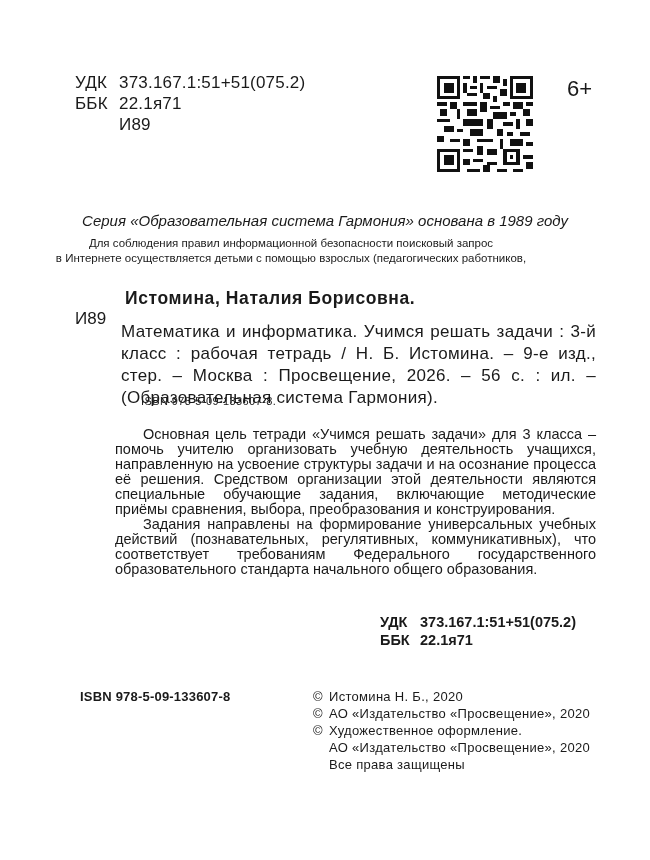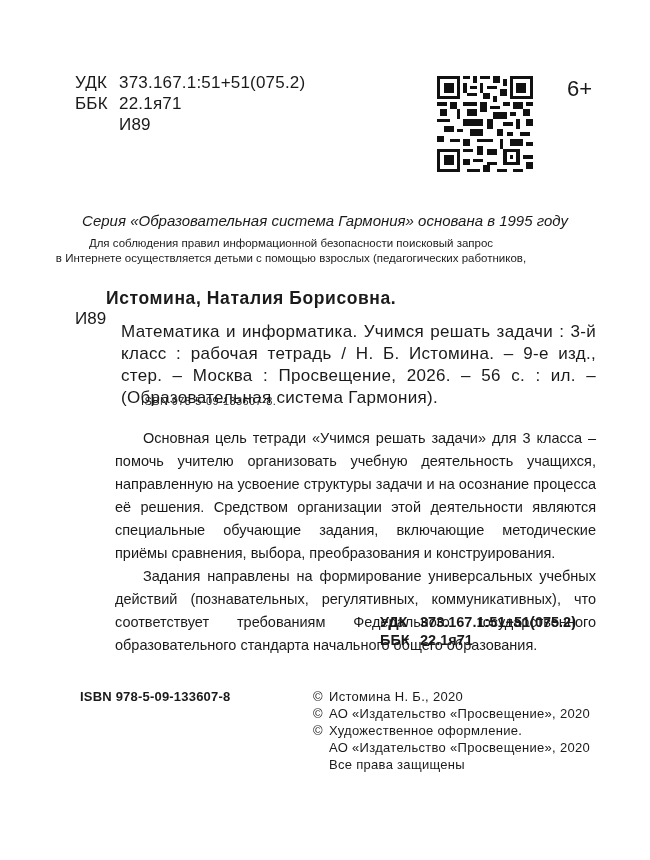--- a/index.html
+++ b/index.html
@@ -6,25 +6,25 @@
   body { width: 650px; height: 860px; position: relative; overflow: hidden;
          font-family: "Liberation Sans", sans-serif; color: #1a1a1a; }
   .abs { position: absolute; }
   .codes { left: 75px; top: 72px; font-size: 17px; line-height: 21px; letter-spacing: 0.2px; }
   .codes .row { display: flex; }
   .codes .k { width: 44px; }
   .qr { left: 437px; top: 76px; width: 96px; height: 96px; }
   .age { left: 567px; top: 76px; font-size: 22px; }
   .series { left: 0; width: 650px; top: 212px; text-align: center; font-style: italic; font-size: 15px; }
   .notice { left: 0; width: 582px; top: 236px; text-align: center; font-size: 11.5px; line-height: 15px; }
-  .author { left: 106px; top: 288px; font-weight: bold; font-size: 17.5px; letter-spacing: 0.6px; }
+  .author { left: 125px; top: 288px; font-weight: bold; font-size: 17.5px; letter-spacing: 0.6px; }
   .biblio-code { left: 75px; top: 309px; font-size: 17px; }
   .biblio { left: 121px; top: 321px; width: 475px; font-size: 17px; line-height: 22px; text-align: justify; letter-spacing: 0.3px; }
   .isbn1 { left: 141px; top: 395px; font-size: 11px; letter-spacing: 0.4px; }
-  .abstract { left: 115px; top: 427px; width: 481px; font-size: 14.5px; line-height: 23px; text-align: justify; }
+  .abstract { left: 115px; top: 427px; width: 481px; font-size: 14.5px; line-height: 15px; text-align: justify; }
   .abstract p { margin: 0; text-indent: 28px; }
   .codes2 { left: 380px; top: 613px; font-weight: bold; font-size: 14.5px; line-height: 18px; }
   .codes2 .row { display: flex; }
   .codes2 .k { width: 40px; }
   .isbn2 { left: 80px; top: 689px; font-weight: bold; font-size: 13px; letter-spacing: 0.2px; }
   .copy { left: 313px; top: 688px; font-size: 13px; line-height: 17px; letter-spacing: 0.3px; }
   .copy .line { display: flex; }
   .copy .sym { width: 16px; }
 </style>
 </head>
@@ -118,21 +118,21 @@
       <rect x="9" y="28" width="4" height="1"></rect>
         <rect x="14" y="27" width="2" height="2"></rect>
         <rect x="18" y="28" width="3" height="1"></rect>
         <rect x="23" y="28" width="3" height="1"></rect>
     </g>
   </svg>
 </div>
 
 <div class="abs age">6+</div>
 
-<div class="abs series">Серия «Образовательная система Гармония» основана в 1995 году</div>
+<div class="abs series">Серия «Образовательная система Гармония» основана в 1989 году</div>
 
 <div class="abs notice">
   <div>Для соблюдения правил информационной безопасности поисковый запрос</div>
   <div>в Интернете осуществляется детьми с помощью взрослых (педагогических работников,</div>
 </div>
 
 <div class="abs author">Истомина, Наталия Борисовна.</div>
 <div class="abs biblio-code">И89</div>
 <div class="abs biblio">Математика и информатика. Учимся решать задачи : 3-й класс : рабочая тетрадь / Н. Б. Истомина. – 9-е изд., стер. – Москва : Просвещение, 2026. – 56 с. : ил. – (Образовательная система Гармония).</div>
 <div class="abs isbn1">ISBN 978-5-09-133607-8.</div>

